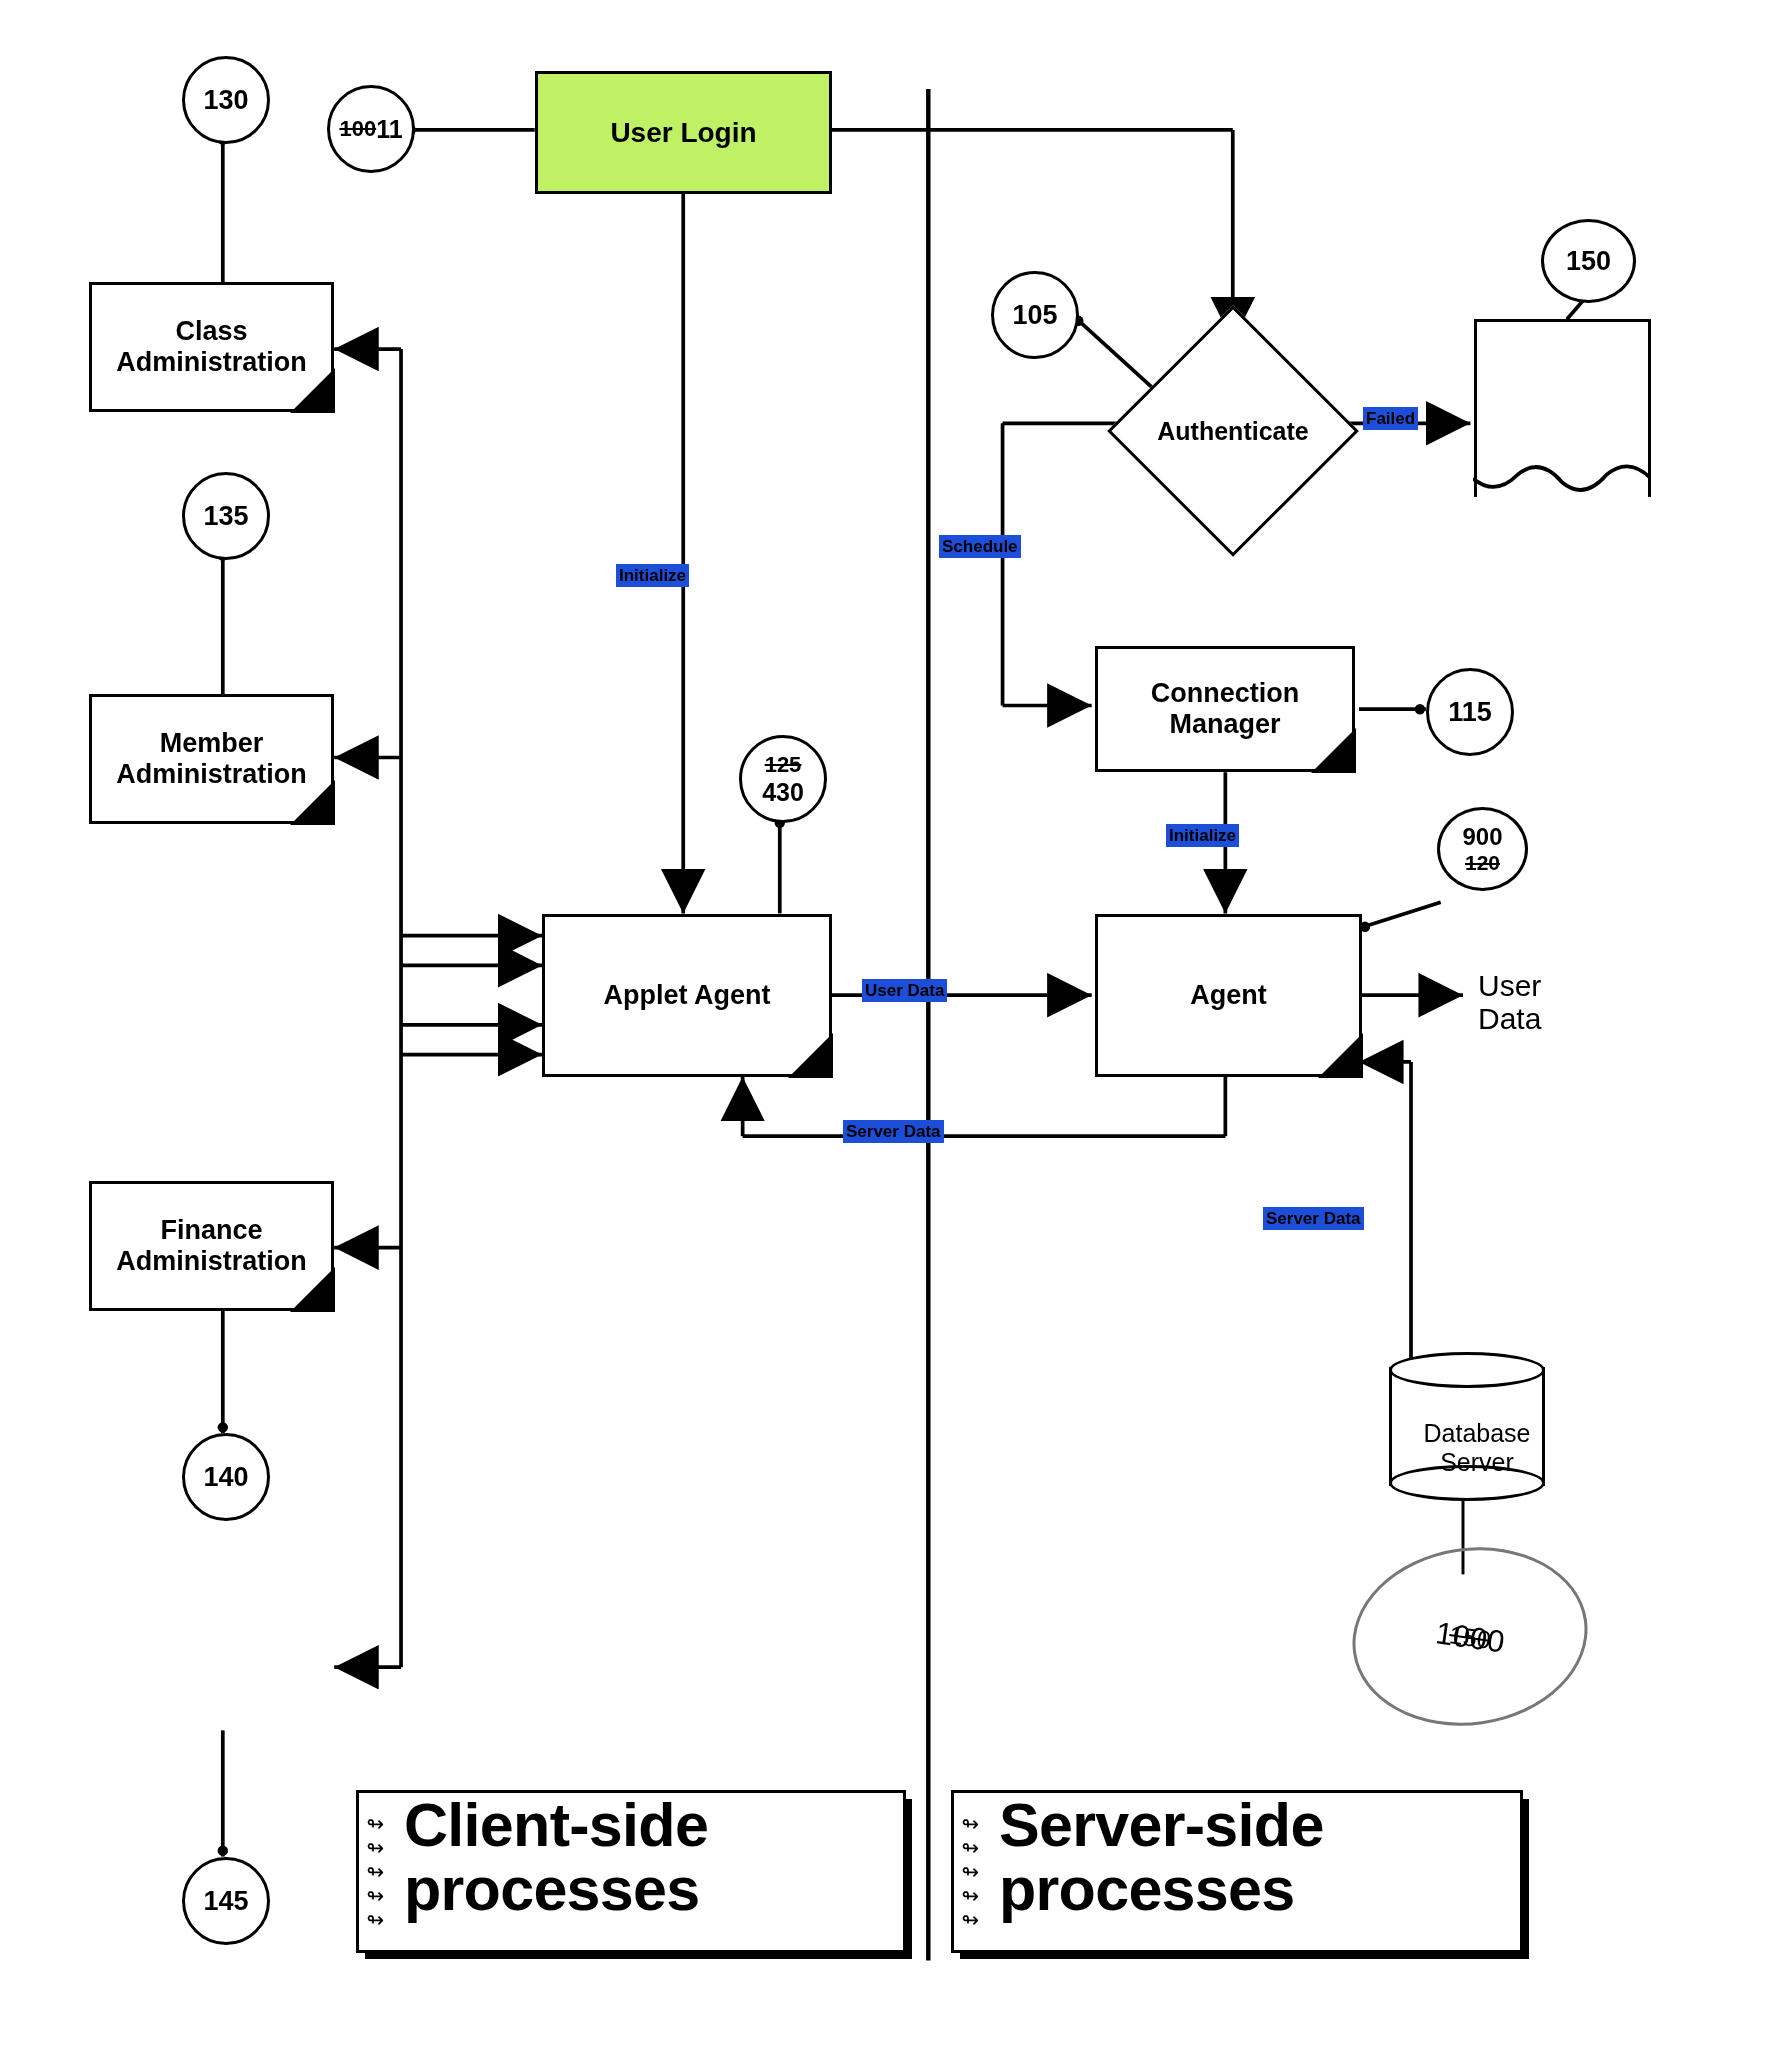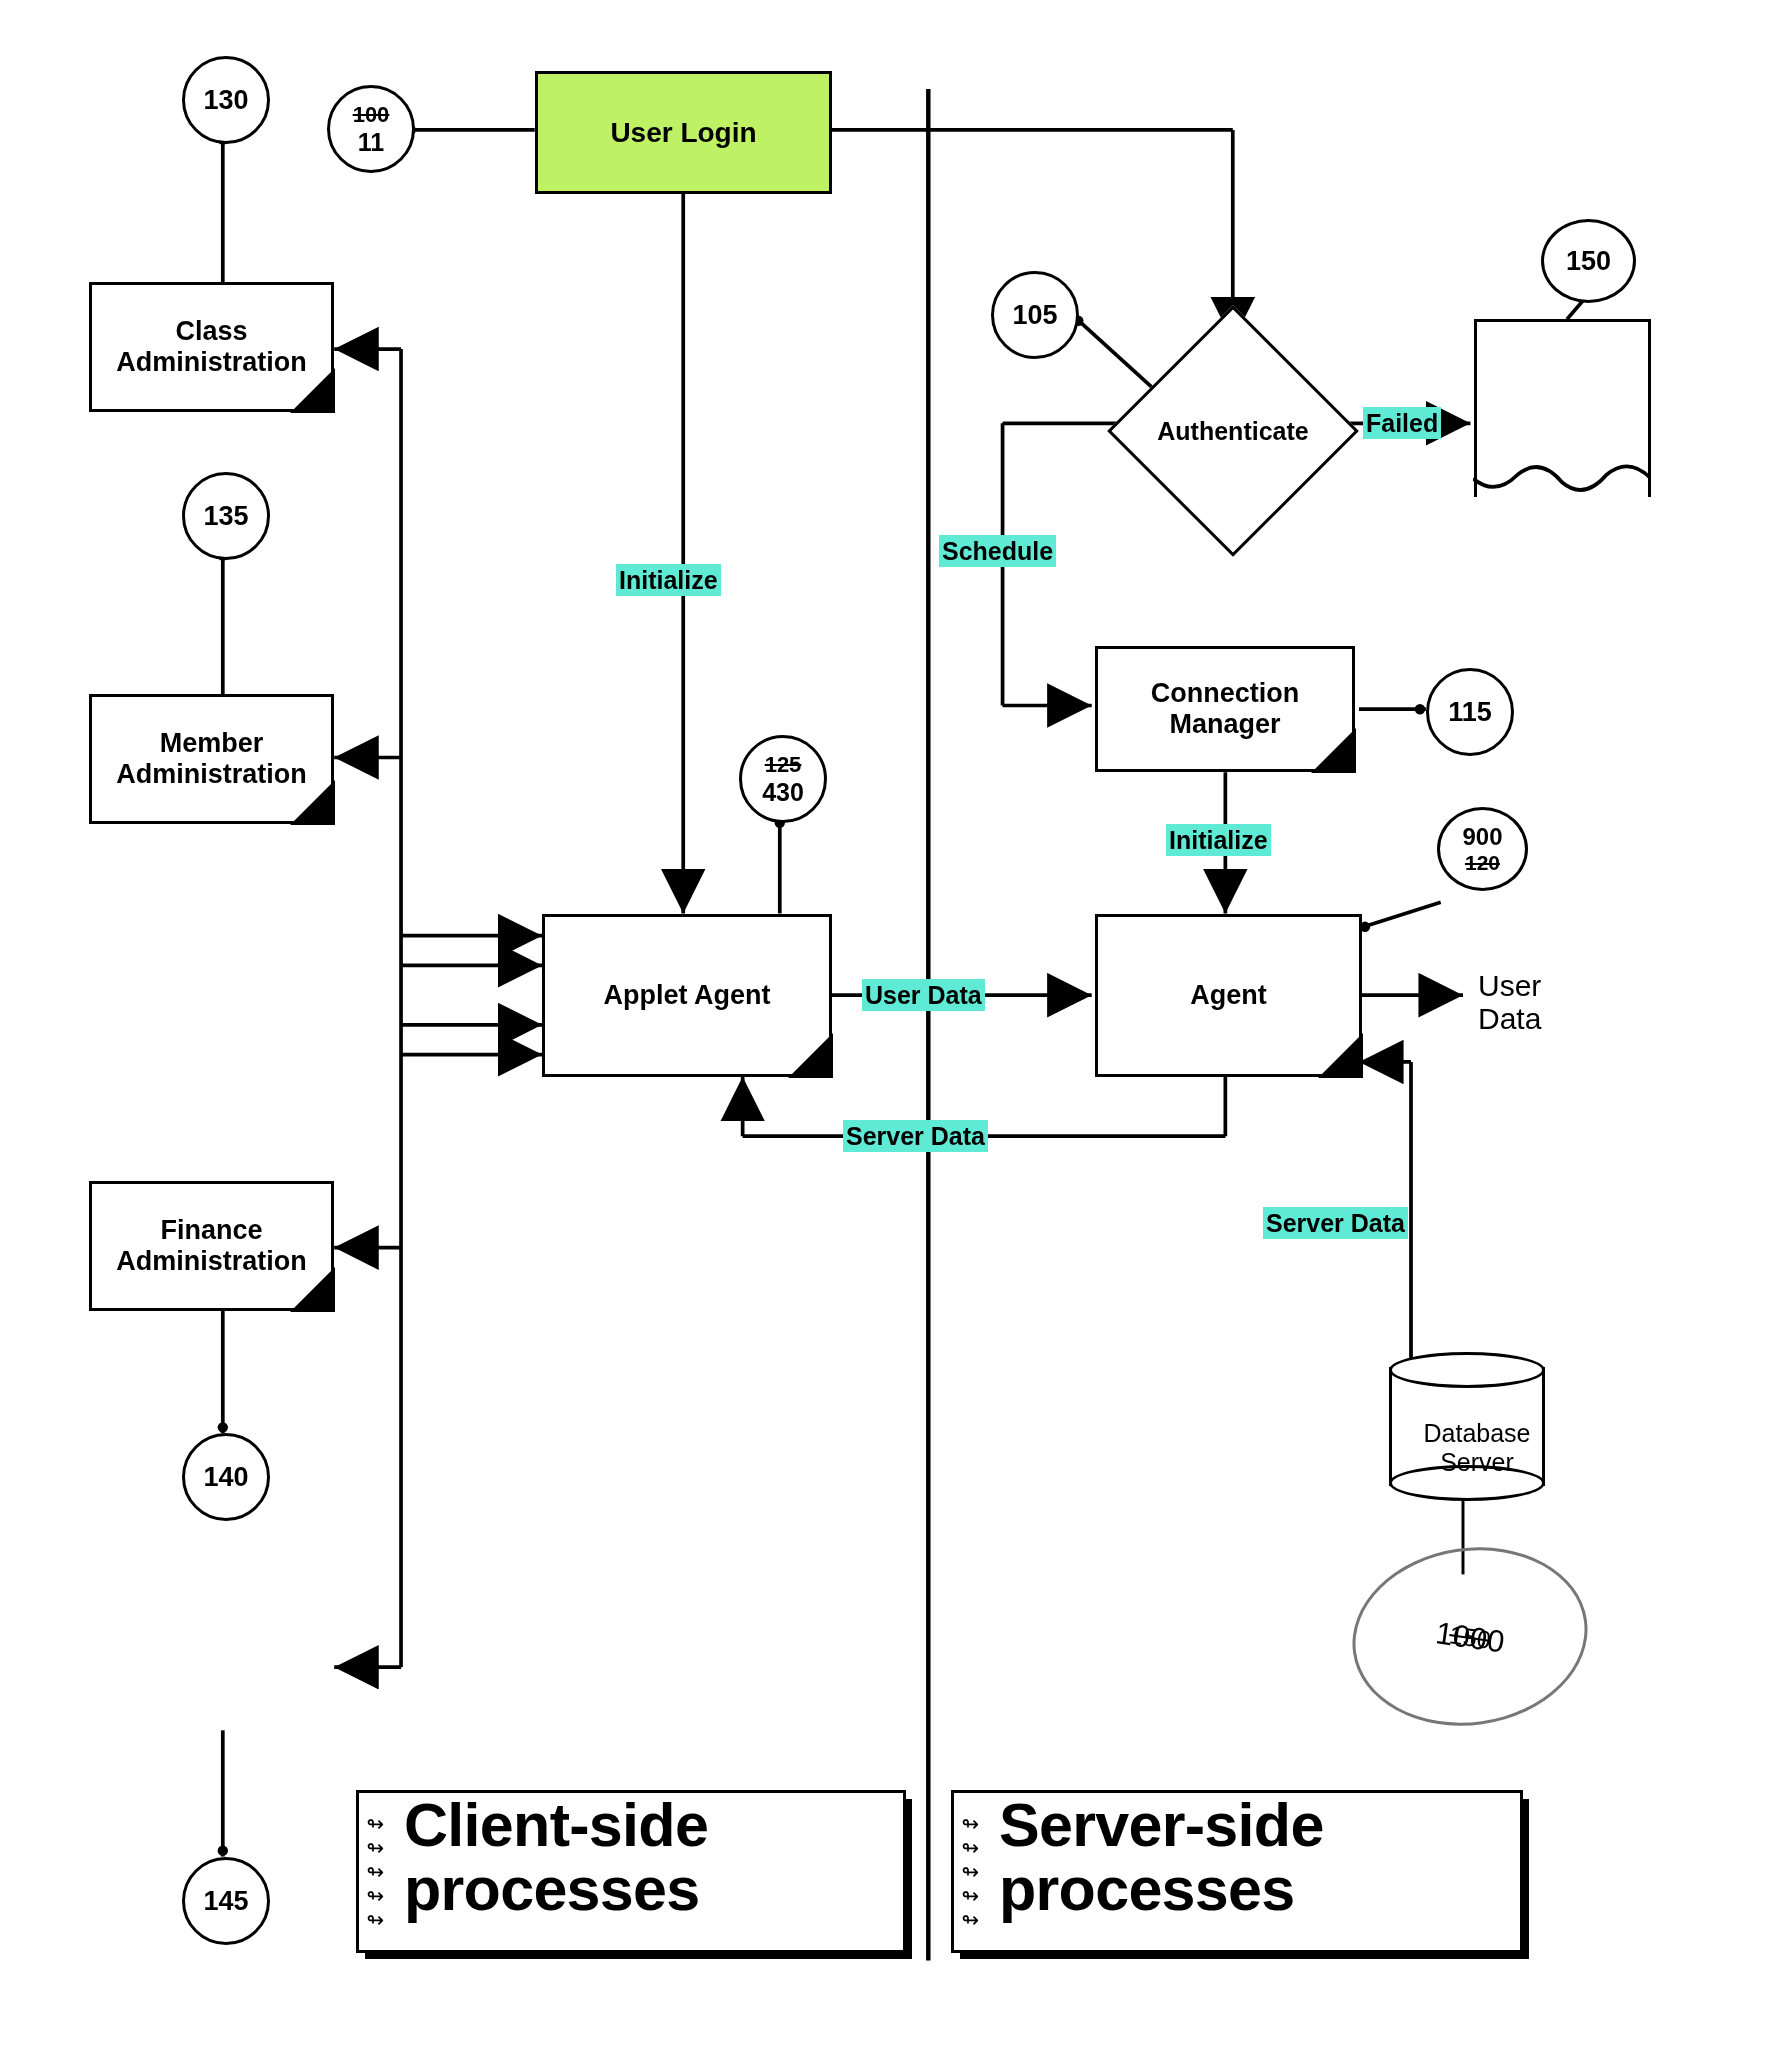--- a/index.html
+++ b/index.html
@@ -86,23 +86,23 @@
     display: flex;
     align-items: center;
     justify-content: center;
     font-size: 25px;
     font-weight: bold;
   }
 
   
   .edgelabel {
     position: absolute;
-    font-size: 25px;
+    font-size: 17px;
     font-weight: bold;
-    background: #5eead4;
+    background: #1d4ed8;
     padding: 1.5px 3px;
   }
 
   .handnote {
     position: absolute;
     font-family: "Comic Sans MS", cursive, sans-serif;
     font-size: 30px;
     line-height: 1.1;
   }
 
@@ -311,21 +311,21 @@
       <span>Member Administration</span>
     </div>
   <div class="refcircle" style="left:182px; top:1433px; width:82px; height:82px;">
       <span>140</span>
     </div>
 
   <div class="refcircle" style="left:182px; top:1857px; width:82px; height:82px;">
       <span>145</span>
     </div>
 
-  <div class="refcircle" style="left:327px; top:85px; width:82px; height:82px; flex-direction:column;">
+  <div class="refcircle" style="left:327px; top:85px; width:82px; height:82px; flex-direction:row;">
        <span class="strike" style="font-size:22px">100</span>
        <span class="handwritten" style="font-size:25px">11</span>
   </div>
   <div class="rect" style="left:535px; top:71px; width:297px; height:123px;">
       <span>User Login</span>
     </div>
 
   <div class="edgelabel" style="left:616px; top:564px;"><span>Initialize</span></div>
 
   <div class="refcircle" style="left:739px; top:735px; width:82px; height:82px; flex-direction:column;">

